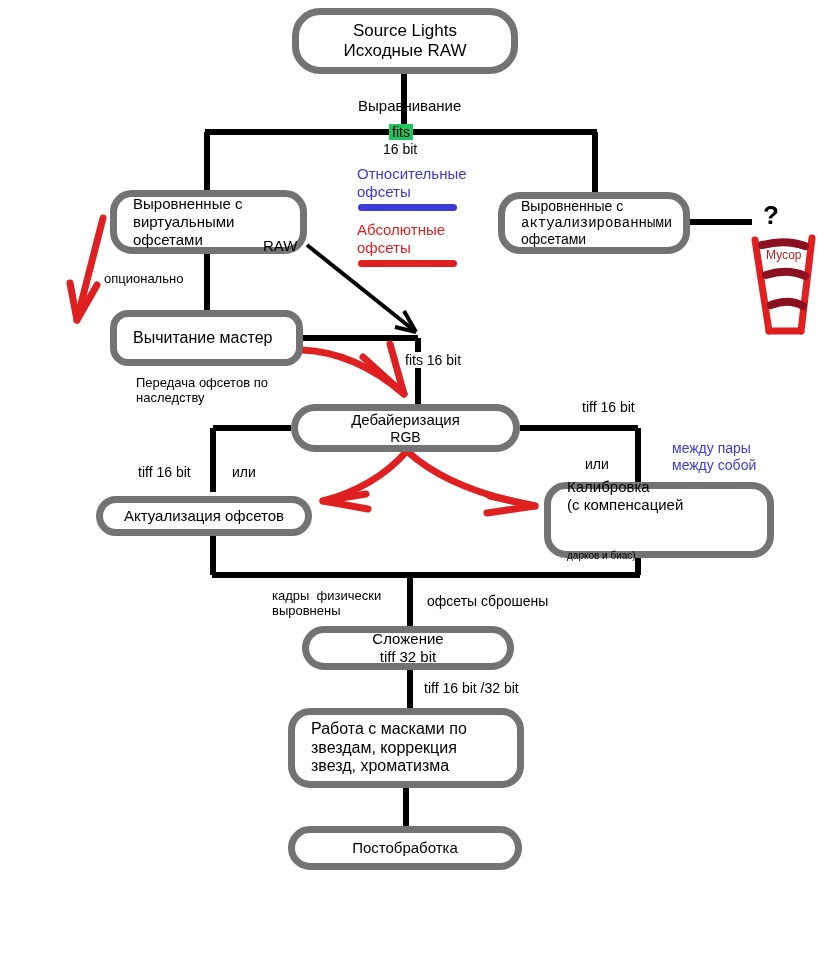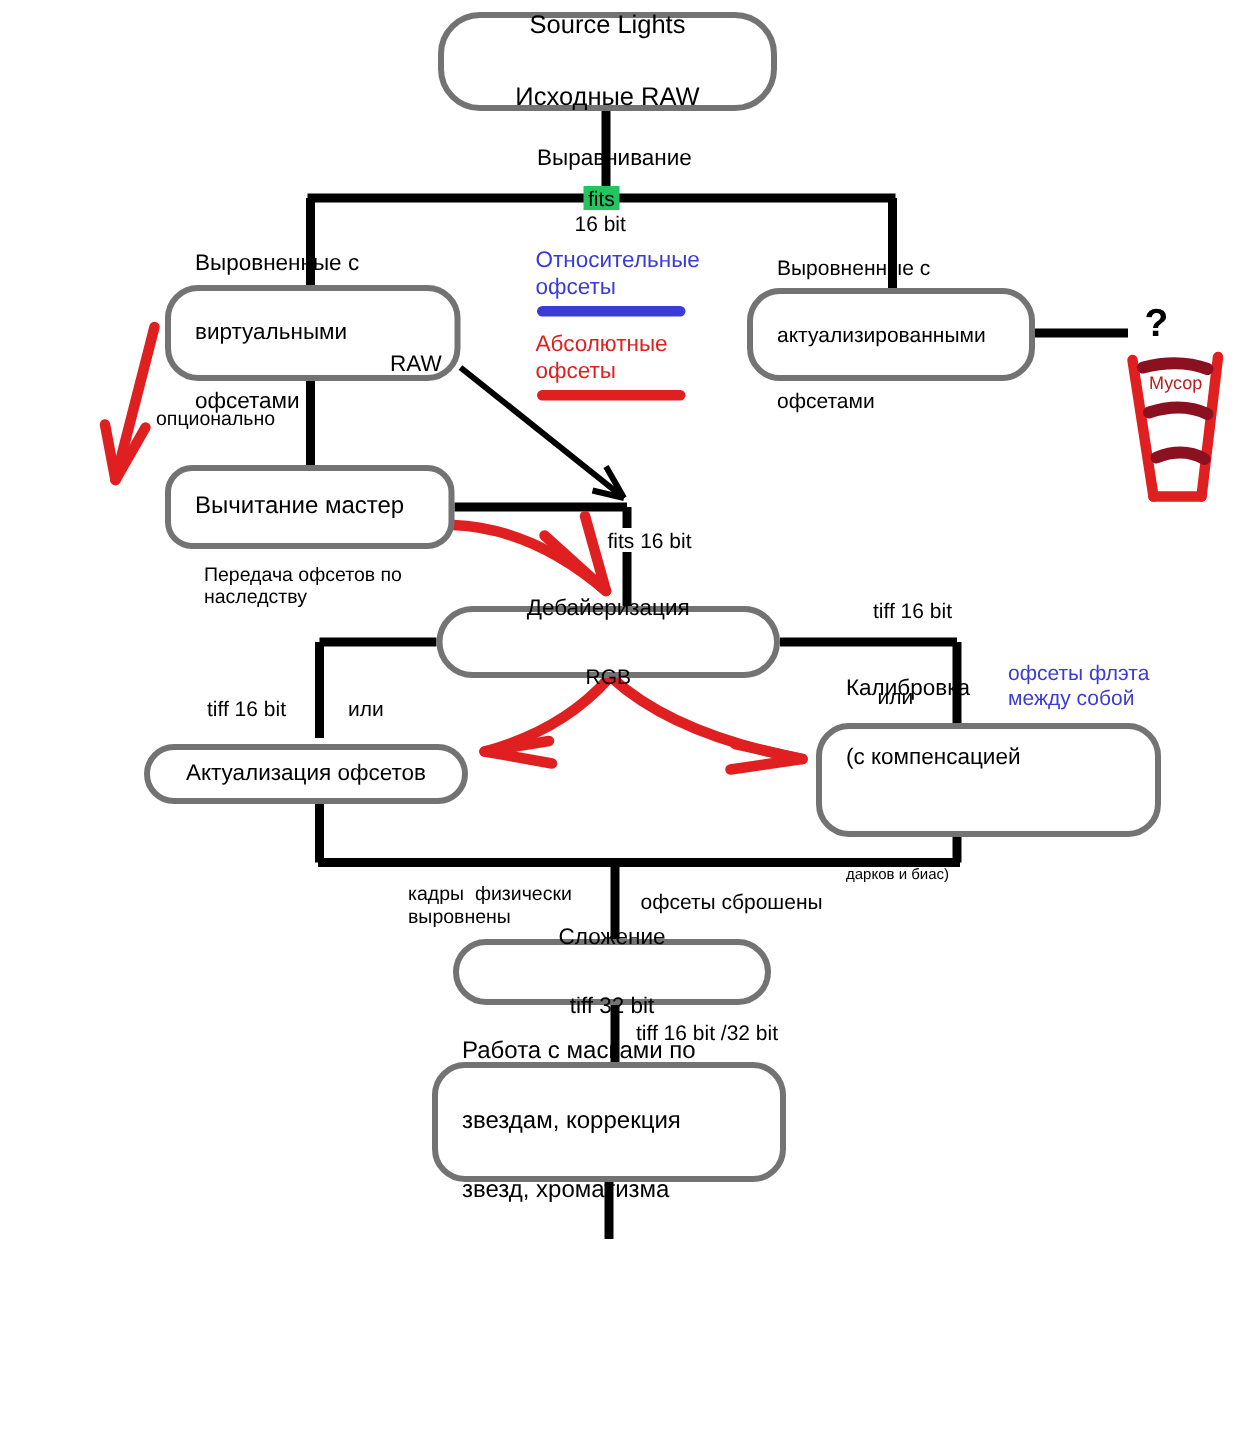--- a/index.html
+++ b/index.html
@@ -1,22 +1,22 @@
 <!DOCTYPE html>
 <html><head>
 <meta charset="utf-8">
 <style>
   html,body{margin:0;padding:0;background:#fff;}
   body{width:840px;height:960px;position:relative;overflow:hidden;
        font-family:"Liberation Sans","DejaVu Sans",sans-serif;color:#000;}
   #canvas{position:absolute;left:0;top:0;width:840px;height:960px;}
   svg.layer{position:absolute;left:0;top:0;width:840px;height:960px;pointer-events:none;}
-  .node{position:absolute;border:4px solid #737373;border-radius:28px;background:#fff;
+  .node{position:absolute;border:7px solid #737373;border-radius:28px;background:#fff;
         box-sizing:border-box;display:flex;flex-direction:column;justify-content:center;
-        z-index:3;gap:28px;}
+        z-index:3;}
   .node .ln{display:block;line-height:1.18;}
   .c{text-align:center;}
   .l{text-align:left;padding-left:16px;}
   .lbl{position:absolute;z-index:4;line-height:1.15;white-space:pre;}
   .blue{color:#3b3bd6;}
   .red{color:#e02020;}
   .legendbar{position:absolute;height:7px;border-radius:4px;z-index:4;}
   .qmark{position:absolute;z-index:5;font-weight:bold;}
 </style>
 </head>
@@ -101,21 +101,21 @@
 
   <div class="node" style="left:110px;top:190px;width:197px;height:64px;border-radius:22px;">
     <span class="ln l" style="font-size:15px;">Выровненные с</span>
     <span class="ln l" style="font-size:15px;">виртуальными</span>
     <span class="ln l" style="font-size:15px;">офсетами</span>
     <span class="lbl" style="left:146px;top:40px;font-size:15px;text-align:right;">RAW</span>
   </div>
 
   <div class="node" style="left:498px;top:192px;width:192px;height:62px;border-radius:22px;">
     <span class="ln l" style="font-size:14px;">Выровненные с</span>
-    <span class="ln l" style="font-size:14px;">актуализированными</span>
+    <span class="ln l" style="font-size:14px;font-family:Liberation Mono, monospace;">актуализированными</span>
     <span class="ln l" style="font-size:14px;">офсетами</span>
 
   </div>
 
   <div class="node" style="left:110px;top:310px;width:193px;height:56px;border-radius:18px;">
     <span class="ln l" style="font-size:16px;">Вычитание мастер</span>
   </div>
 
   <div class="node" style="left:291px;top:404px;width:229px;height:48px;border-radius:24px;">
     <span class="ln c" style="font-size:15px;">Дебайеризация</span>
@@ -136,20 +136,23 @@
     <span class="ln c" style="font-size:15px;">Сложение</span>
     <span class="ln c" style="font-size:15px;">tiff 32 bit</span>
   </div>
 
   <div class="node" style="left:288px;top:708px;width:236px;height:80px;border-radius:22px;">
     <span class="ln l" style="font-size:16px;">Работа с масками по</span>
     <span class="ln l" style="font-size:16px;">звездам, коррекция</span>
     <span class="ln l" style="font-size:16px;">звезд, хроматизма</span>
   </div>
 
+  <div class="node" style="left:288px;top:826px;width:234px;height:44px;border-radius:22px;">
+    <span class="ln c" style="font-size:15px;">Постобработка</span>
+  </div>
 
   <span class="lbl" style="left:358px;top:97px;font-size:15px;">Выравнивание</span>
   <span class="lbl" style="left:389px;top:124px;font-size:14px;background:#22c55e;padding:0 3px;">fits</span>
   <span class="lbl" style="left:383px;top:141px;font-size:14px;">16 bit</span>
 
   <span class="lbl" style="left:104px;top:272px;font-size:13px;">опционально</span>
 
   <span class="lbl" style="left:136px;top:376px;font-size:13px;">Передача офсетов по</span>
   <span class="lbl" style="left:136px;top:391px;font-size:13px;">наследству</span>
 
@@ -167,19 +170,19 @@
   <span class="lbl" style="left:424px;top:680px;font-size:14px;">tiff 16 bit /32 bit</span>
 
   <span class="lbl blue" style="left:357px;top:165px;font-size:15px;">Относительные</span>
   <span class="lbl blue" style="left:357px;top:183px;font-size:15px;">офсеты</span>
   <div class="legendbar" style="left:358px;top:204px;width:99px;background:#3b3bd6;"></div>
 
   <span class="lbl red" style="left:357px;top:221px;font-size:15px;">Абсолютные</span>
   <span class="lbl red" style="left:357px;top:239px;font-size:15px;">офсеты</span>
   <div class="legendbar" style="left:358px;top:260px;width:99px;background:#e02020;"></div>
 
-  <span class="lbl blue" style="left:672px;top:440px;font-size:14px;">офсеты флэта</span>
+  <span class="lbl blue" style="left:672px;top:440px;font-size:14px;">между пары</span>
   <span class="lbl blue" style="left:672px;top:457px;font-size:14px;">между собой</span>
 
   <span class="qmark" style="left:763px;top:200px;font-size:26px;">?</span>
   <span class="lbl" style="left:766px;top:249px;font-size:12px;color:#b91c1c;">Мусор</span>
 
 </div>
 
 </body></html>

